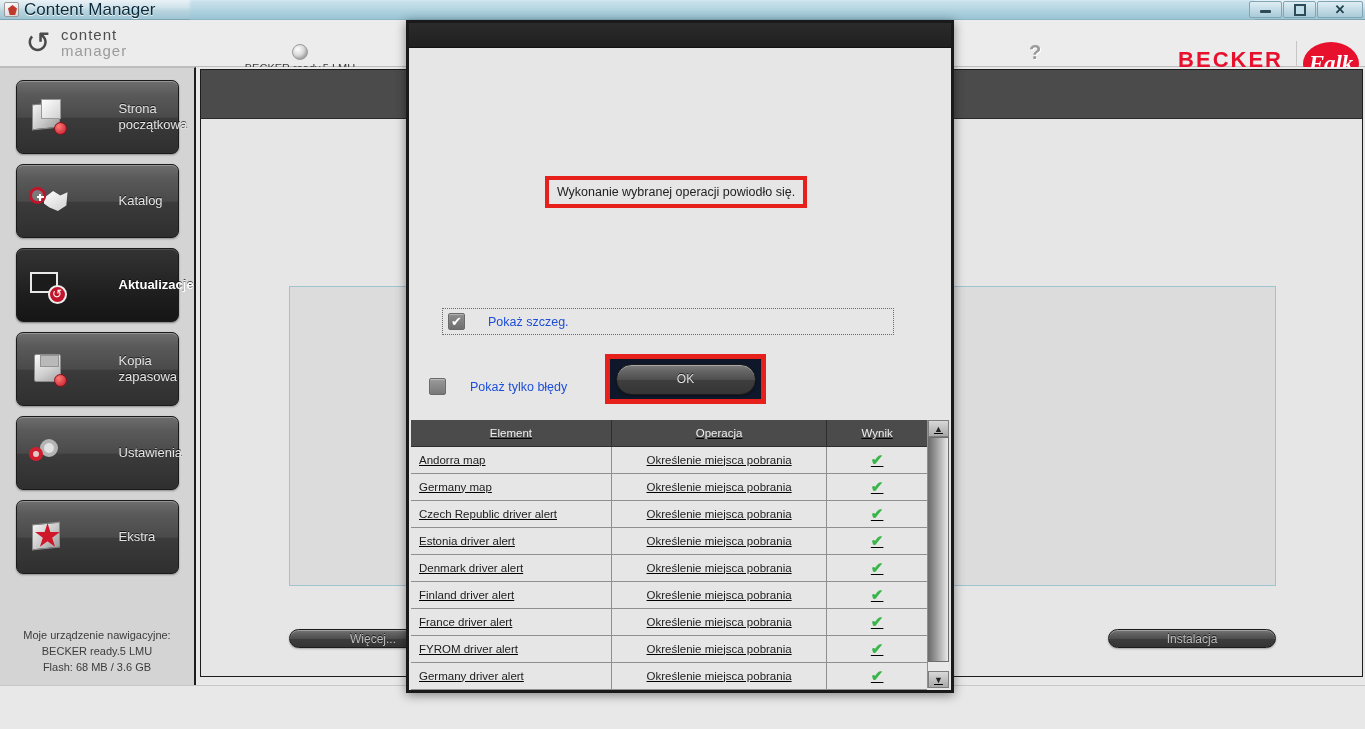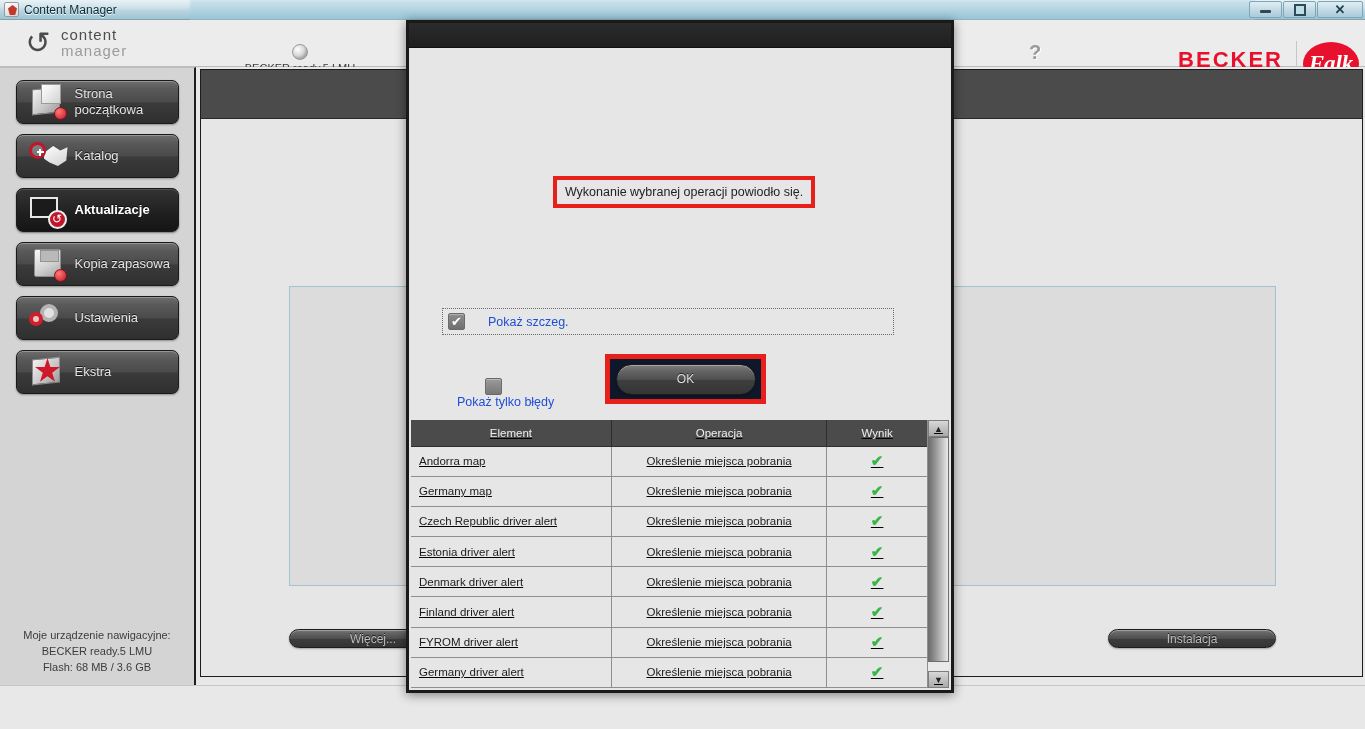--- a/index.html
+++ b/index.html
@@ -27,21 +27,21 @@
     width: 15px; height: 15px; margin-left: 4px; margin-right: 5px;
     background: linear-gradient(160deg,#fdfdfd,#d7d7d7);
     border: 1px solid #9a9a9a; border-radius: 2px;
     position: relative; z-index: 3; flex: 0 0 auto;
   }
   .os-icon::after{
     content:""; position:absolute; left:3px; top:2px; width:9px; height:10px;
     background:#c0392b; clip-path: polygon(50% 0, 100% 35%, 80% 100%, 20% 100%, 0 35%);
   }
   .os-title {
-    font-size: 12px; color: #0b2a3a; z-index: 3; position: relative;
+    font-size: 17px; color: #0b2a3a; z-index: 3; position: relative;
     text-shadow: 0 1px 0 rgba(255,255,255,.85);
   }
   .win-btns { position: absolute; right: 2px; top: 1px; display: flex; z-index: 4; }
   .win-btn {
     width: 33px; height: 17px; margin-left: 1px;
     background: linear-gradient(180deg,#dfeef4,#a9cad8);
     border: 1px solid #7fa5b6; border-radius: 2px;
     display: flex; align-items: center; justify-content: center;
     font-size: 11px; color: #21424f;
   }
@@ -100,25 +100,25 @@
   .falk-logo::after{
     content:""; position:absolute; left:9px; bottom:11px; width:38px; height:2px; background:#fff;
   }
 
   
   .sidebar {
     position: absolute; left: 0; top: 67px; width: 196px; height: 618px;
     background: #d4d4d4; border-right: 2px solid #1d1d1d; border-top: 1px solid #bdbdbd;
   }
   .nav-btn {
-    position: relative; width: 163px; margin: 0 auto 10px; height: 44px;
+    position: relative; width: 163px; margin: 0 auto 10px; height: 74px;
     border-radius: 7px; border: 1px solid #1a1a1a;
     background: linear-gradient(180deg,#6e6e6e 0%,#5a5a5a 18%,#4a4a4a 50%,#3b3b3b 52%,#2f2f2f 100%);
     box-shadow: inset 0 1px 0 rgba(255,255,255,.28), 0 1px 2px rgba(0,0,0,.35);
-    display: flex; align-items: center; cursor: default;
+    display: flex; align-items: center; cursor: default; gap: 44px;
   }
   .nav-btn:first-child { margin-top: 12px; }
   .nav-btn.active {
     background: linear-gradient(180deg,#333 0%,#2a2a2a 30%,#1f1f1f 60%,#151515 100%);
     box-shadow: inset 0 1px 0 rgba(255,255,255,.15), 0 1px 2px rgba(0,0,0,.45);
   }
   .nav-btn .nav-icon {
     width: 42px; height: 40px; margin-left: 10px; margin-right: 6px;
     position: relative; flex: 0 0 auto;
   }
@@ -199,34 +199,34 @@
     border: 3px solid #1a1a1a; background: #e6e6e6;
     box-shadow: 0 2px 10px rgba(0,0,0,.45);
   }
   .modal-title {
     height: 25px; background: linear-gradient(180deg,#2b2b2b,#1f1f1f);
     border-bottom: 1px solid #111;
   }
   .modal-body { position: relative; height: 642px; background: #e6e6e6; }
 
   .status-wrap {
-    position: absolute; left: 144px; top: 128px; width: 262px; height: 32px;
+    position: absolute; left: 136px; top: 128px; width: 262px; height: 32px;
     border: 4px solid #e8201c; background: #e6e6e6;
     display: flex; align-items: center; justify-content: center;
   }
   .status-text { font-size: 12.5px; color: #222; white-space: nowrap; }
 
   .chk-row {
     position: absolute; display: flex; align-items: center;
   }
   .chk-row.details {
     left: 33px; top: 260px; width: 452px; height: 27px;
     border: 1px dotted #6b6b6b; background: #e6e6e6;
   }
-  .chk-row.errors { left: 48px; top: 330px; flex-direction: column; }
+  .chk-row.errors { left: 20px; top: 330px; }
   .chk {
     width: 17px; height: 17px; margin-left: 5px; margin-right: 23px;
     border: 1px solid #6a6a6a; border-radius: 2px;
     background: linear-gradient(180deg,#8d8d8d,#6f6f6f);
     box-shadow: inset 0 1px 1px rgba(255,255,255,.35);
     display: flex; align-items: center; justify-content: center;
     color: #fff; font-size: 13px; line-height: 1; flex: 0 0 auto;
   }
   .chk.unchecked { background: linear-gradient(180deg,#9a9a9a,#787878); color: transparent; }
   .chk-label { font-size: 12.5px; color: #1d4ed8; }
@@ -472,20 +472,25 @@
                 <td>Denmark driver alert</td>
                 <td class="c-op">Określenie miejsca pobrania</td>
                 <td class="c-res">✔</td>
               </tr>
               <tr>
                 <td>Finland driver alert</td>
                 <td class="c-op">Określenie miejsca pobrania</td>
                 <td class="c-res">✔</td>
               </tr>
               <tr>
+                <td>France driver alert</td>
+                <td class="c-op">Określenie miejsca pobrania</td>
+                <td class="c-res">✔</td>
+              </tr>
+              <tr>
                 <td>FYROM driver alert</td>
                 <td class="c-op">Określenie miejsca pobrania</td>
                 <td class="c-res">✔</td>
               </tr>
               <tr>
                 <td>Germany driver alert</td>
                 <td class="c-op">Określenie miejsca pobrania</td>
                 <td class="c-res">✔</td>
               </tr>
             </tbody>

